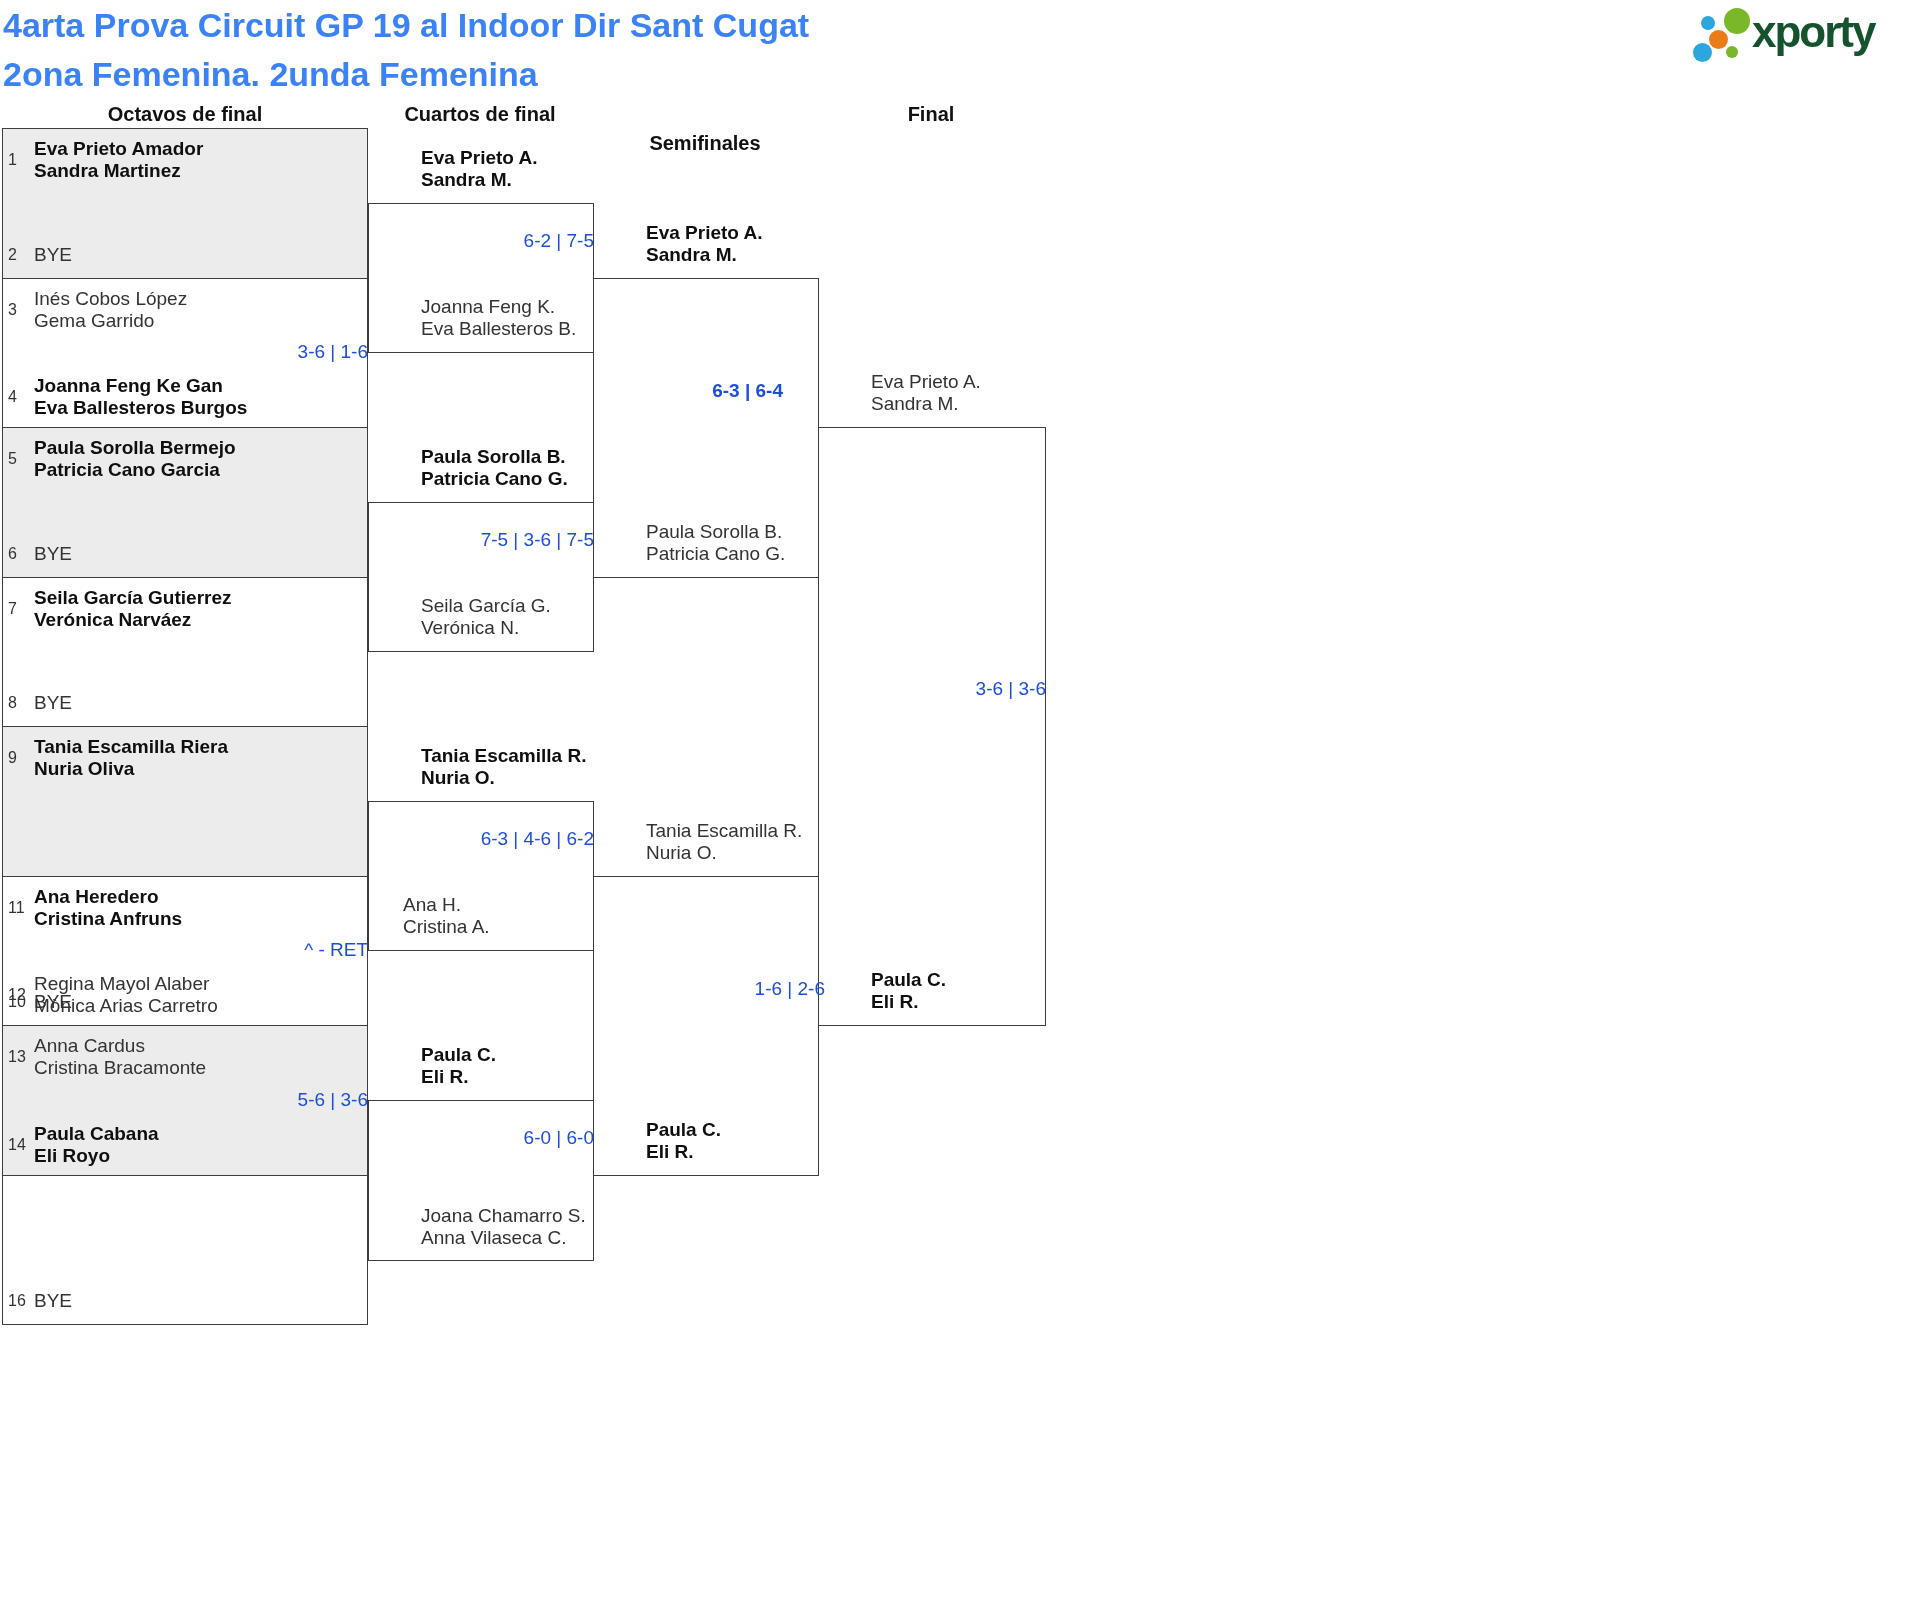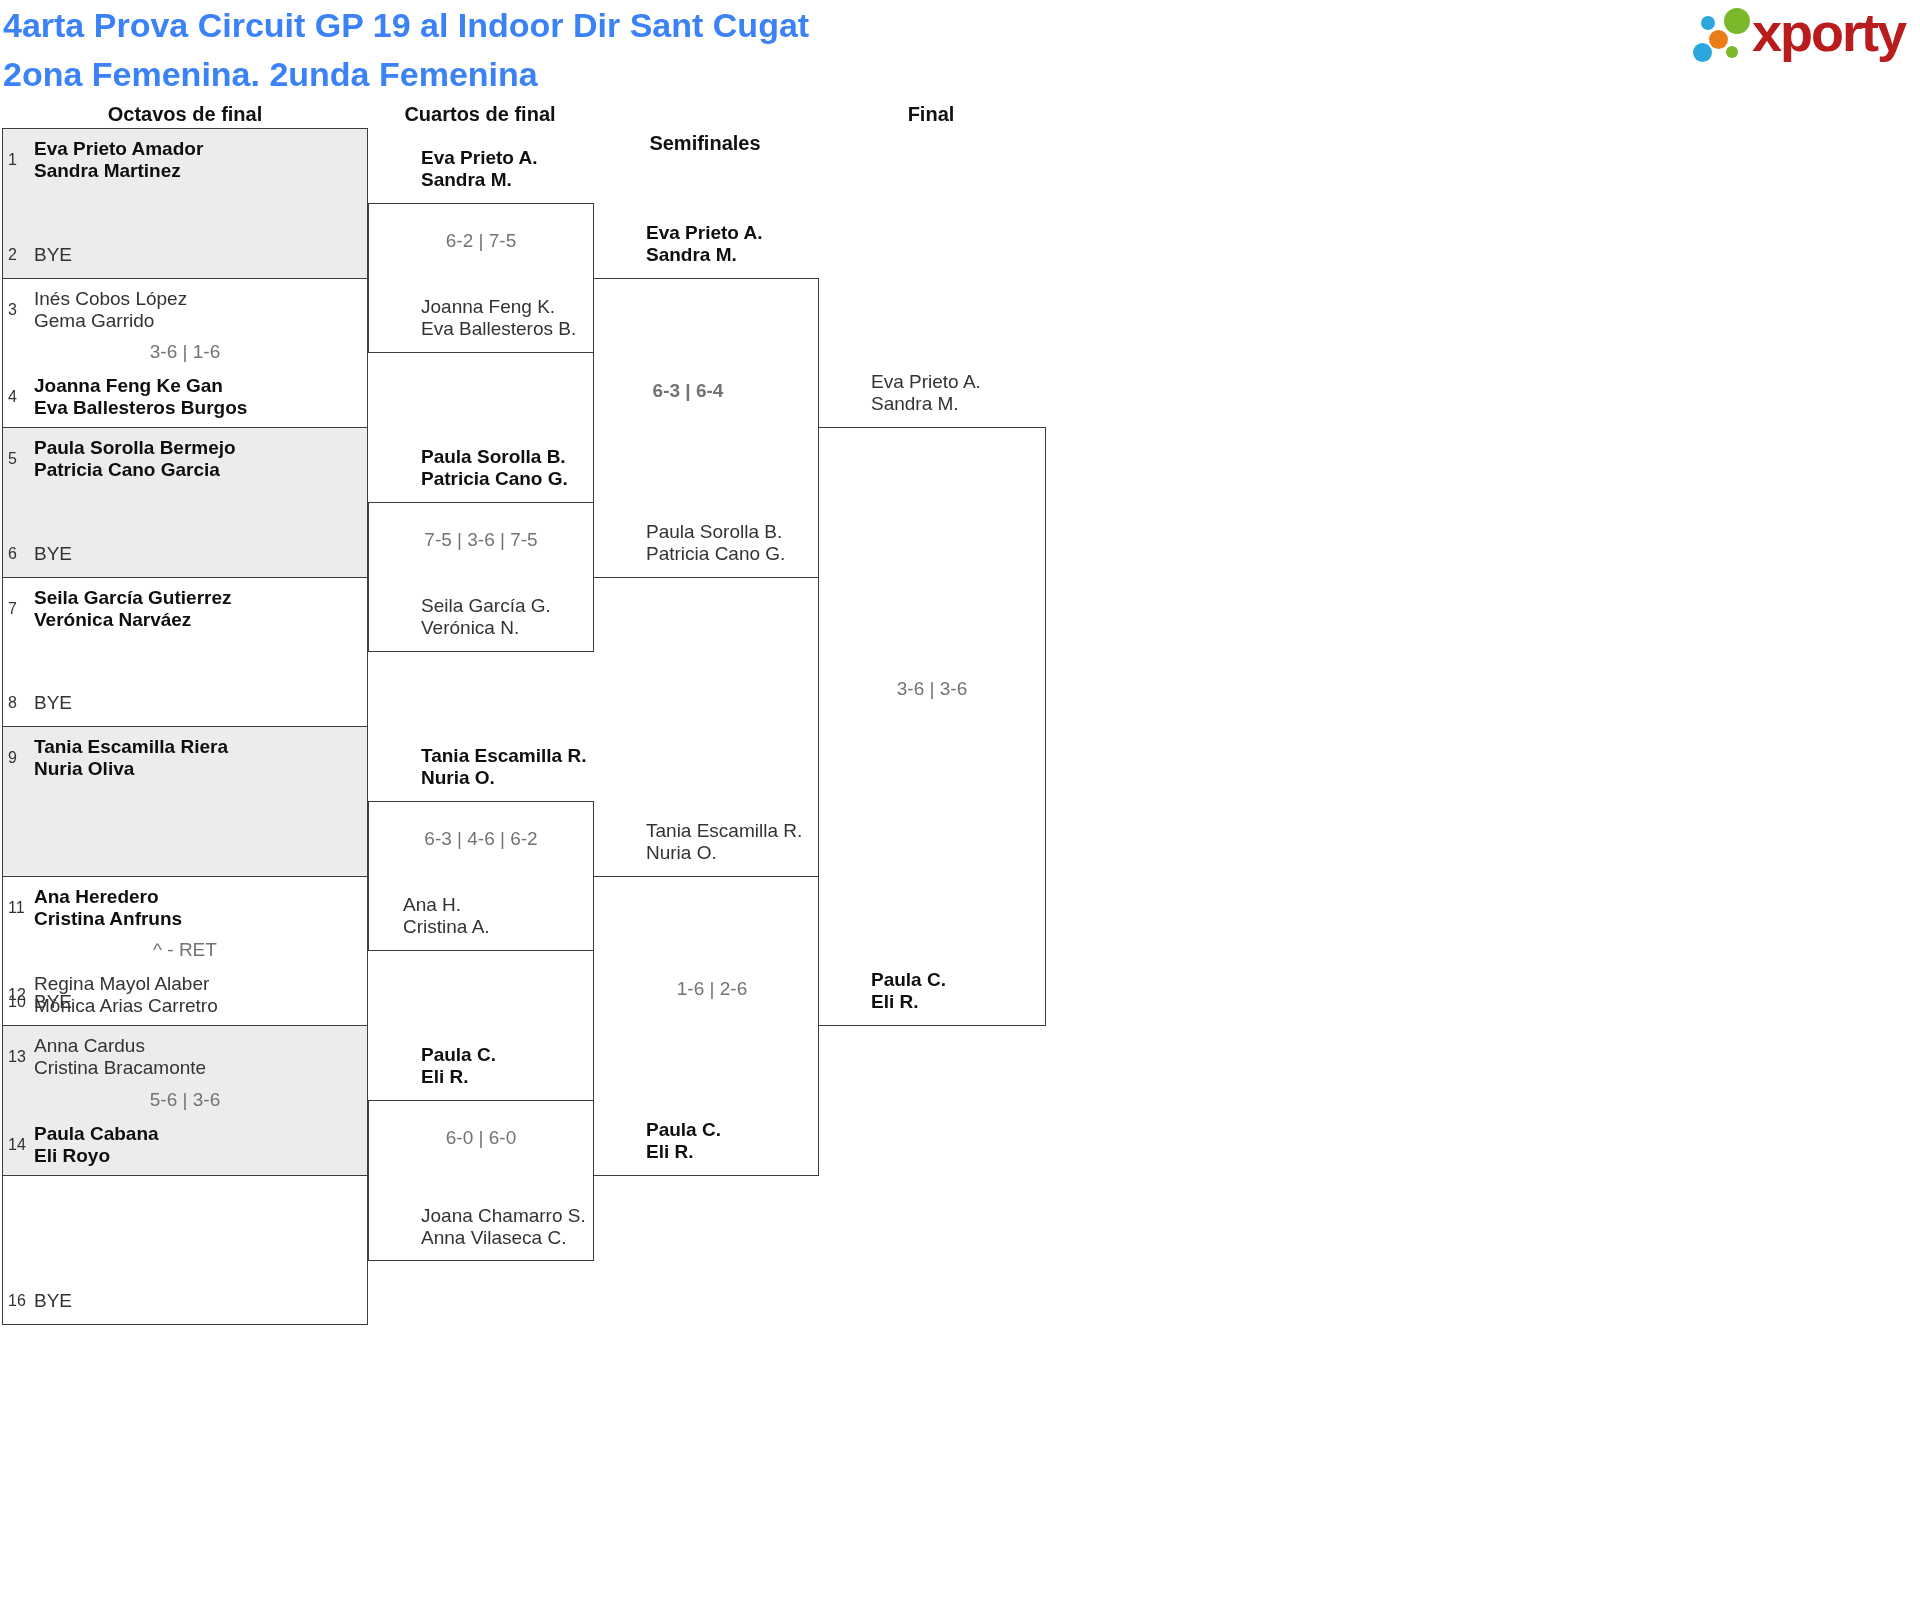--- a/index.html
+++ b/index.html
@@ -5,39 +5,39 @@
   html,body{margin:0;padding:0;background:#fff;}
   #stage{
     position:relative;width:1920px;height:1624px;background:#fff;overflow:hidden;
     font-family:"Liberation Sans",sans-serif;color:#222;
   }
   
   .title{position:absolute;left:3px;top:1px;font-size:34px;line-height:49px;font-weight:700;color:#3b82f6;}
   .title span{display:block;}
   
   .dot{position:absolute;border-radius:50%;}
-  .logo-text{position:absolute;left:1752px;top:6px;font-size:54px;line-height:52px;font-weight:700;letter-spacing:-2px;color:#b91c1c;}
+  .logo-text{position:absolute;left:1752px;top:6px;font-size:44px;line-height:52px;font-weight:700;letter-spacing:-2px;color:#14532d;}
   
   .rh{position:absolute;top:103px;width:240px;text-align:center;font-size:20px;font-weight:700;color:#111;}
   
   .mbox{position:absolute;left:2px;width:366px;border:1px solid #3d3d3d;background:#fff;box-sizing:border-box;}
   .mbox.shaded{background:#ececec;}
   .rbox{position:absolute;border:1px solid #3d3d3d;background:transparent;box-sizing:border-box;}
   
   .entry{position:absolute;left:8px;width:350px;display:flex;align-items:center;gap:6px;}
   .seed{width:20px;flex:0 0 20px;font-size:16px;color:#333;text-align:left;}
   .nm{font-size:19px;line-height:22px;color:#333;font-weight:400;}
   .nm.bold{font-weight:700;color:#0f0f0f;}
   .nm .l{display:block;}
   
   .lbl{position:absolute;font-size:19px;line-height:22px;color:#333;font-weight:400;margin-left:46px;}
   .lbl.bold{font-weight:700;color:#0f0f0f;}
   .lbl .l{display:block;}
   
-  .score{position:absolute;font-size:19px;line-height:22px;color:#737373;text-align:center;}
+  .score{position:absolute;font-size:19px;line-height:22px;color:#1d4ed8;text-align:right;}
 </style>
 </head>
 <body>
 
 <div id="stage">
 
   <div class="title">
     <span>4arta Prova Circuit GP 19 al Indoor Dir Sant Cugat</span>
     <span>2ona Femenina. 2unda Femenina</span>
   </div>

